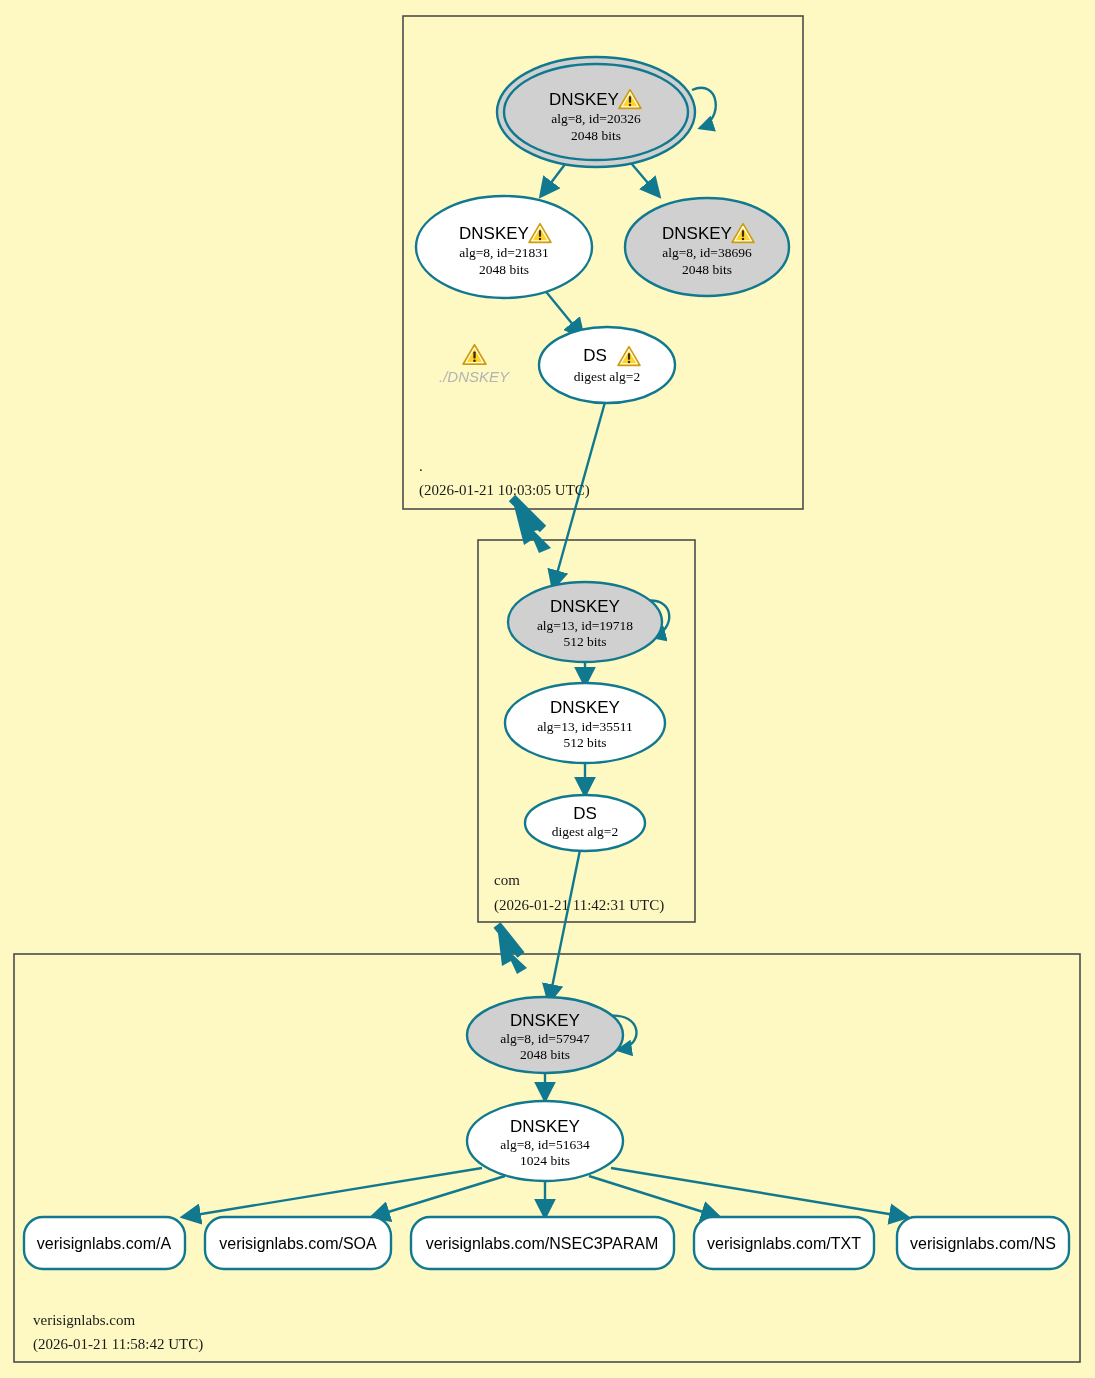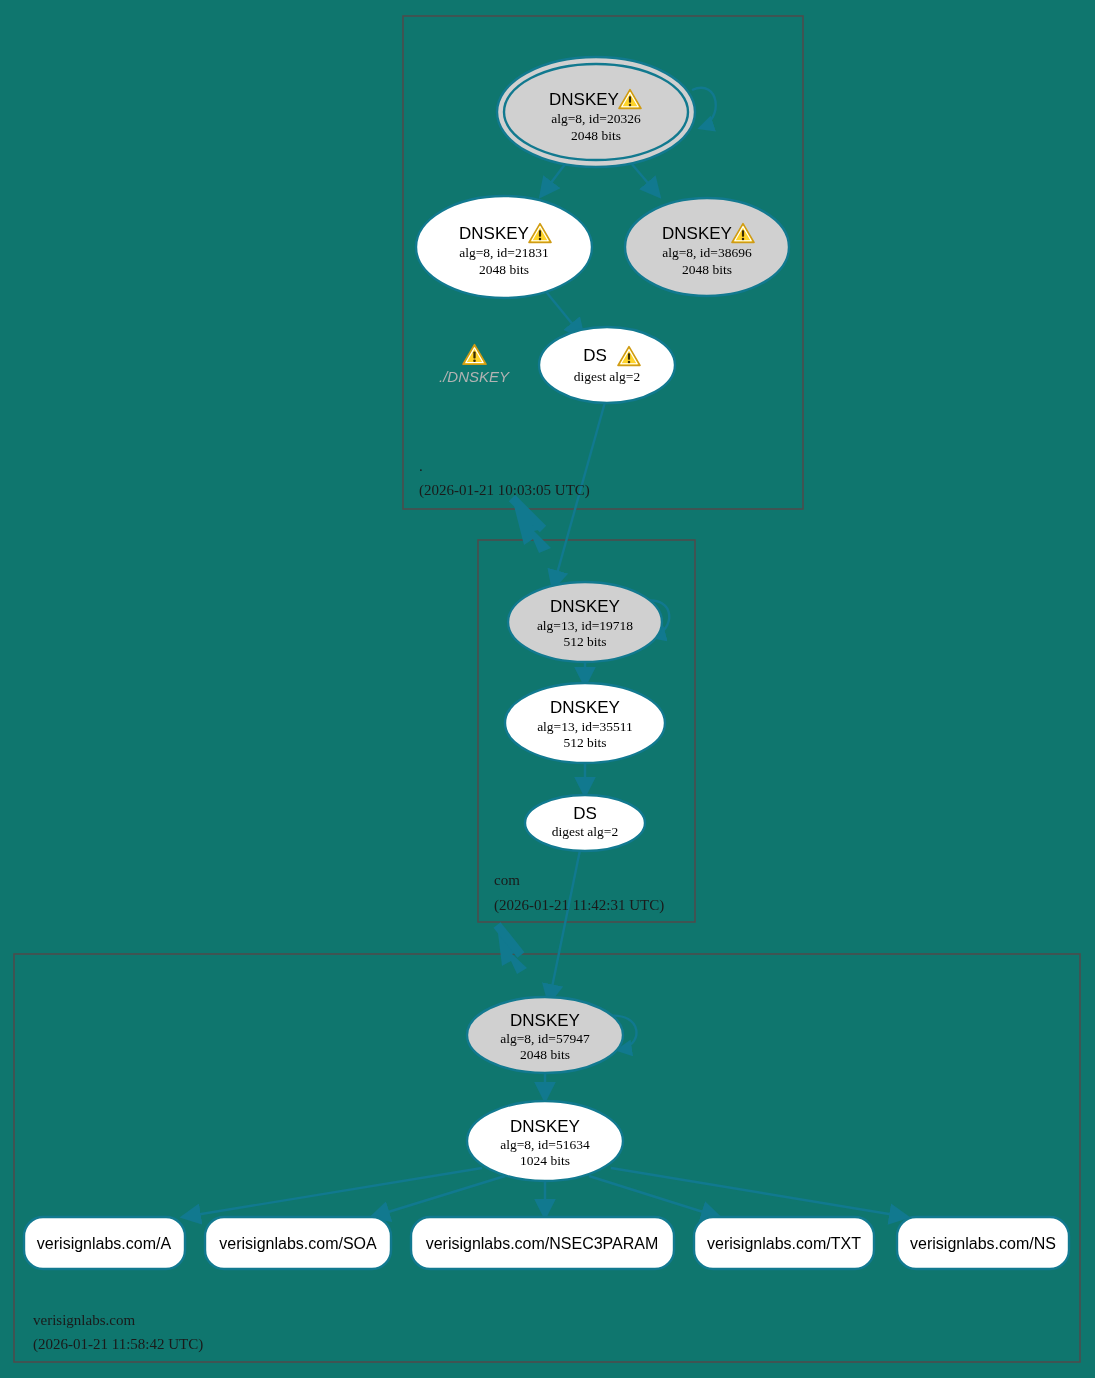--- a/index.html
+++ b/index.html
@@ -6,21 +6,21 @@
   html, body {
     margin: 0;
     padding: 0;
     background: #ffffff;
     font-family: "Liberation Sans", sans-serif;
   }
   #canvas {
     position: relative;
     width: 1095px;
     height: 1378px;
-    background: #0f766e;
+    background: #fef9c3;
     overflow: hidden;
   }
   #graph-svg {
     position: absolute;
     left: 0;
     top: 0;
     width: 1095px;
     height: 1378px;
   }
   .zone-label-name {

